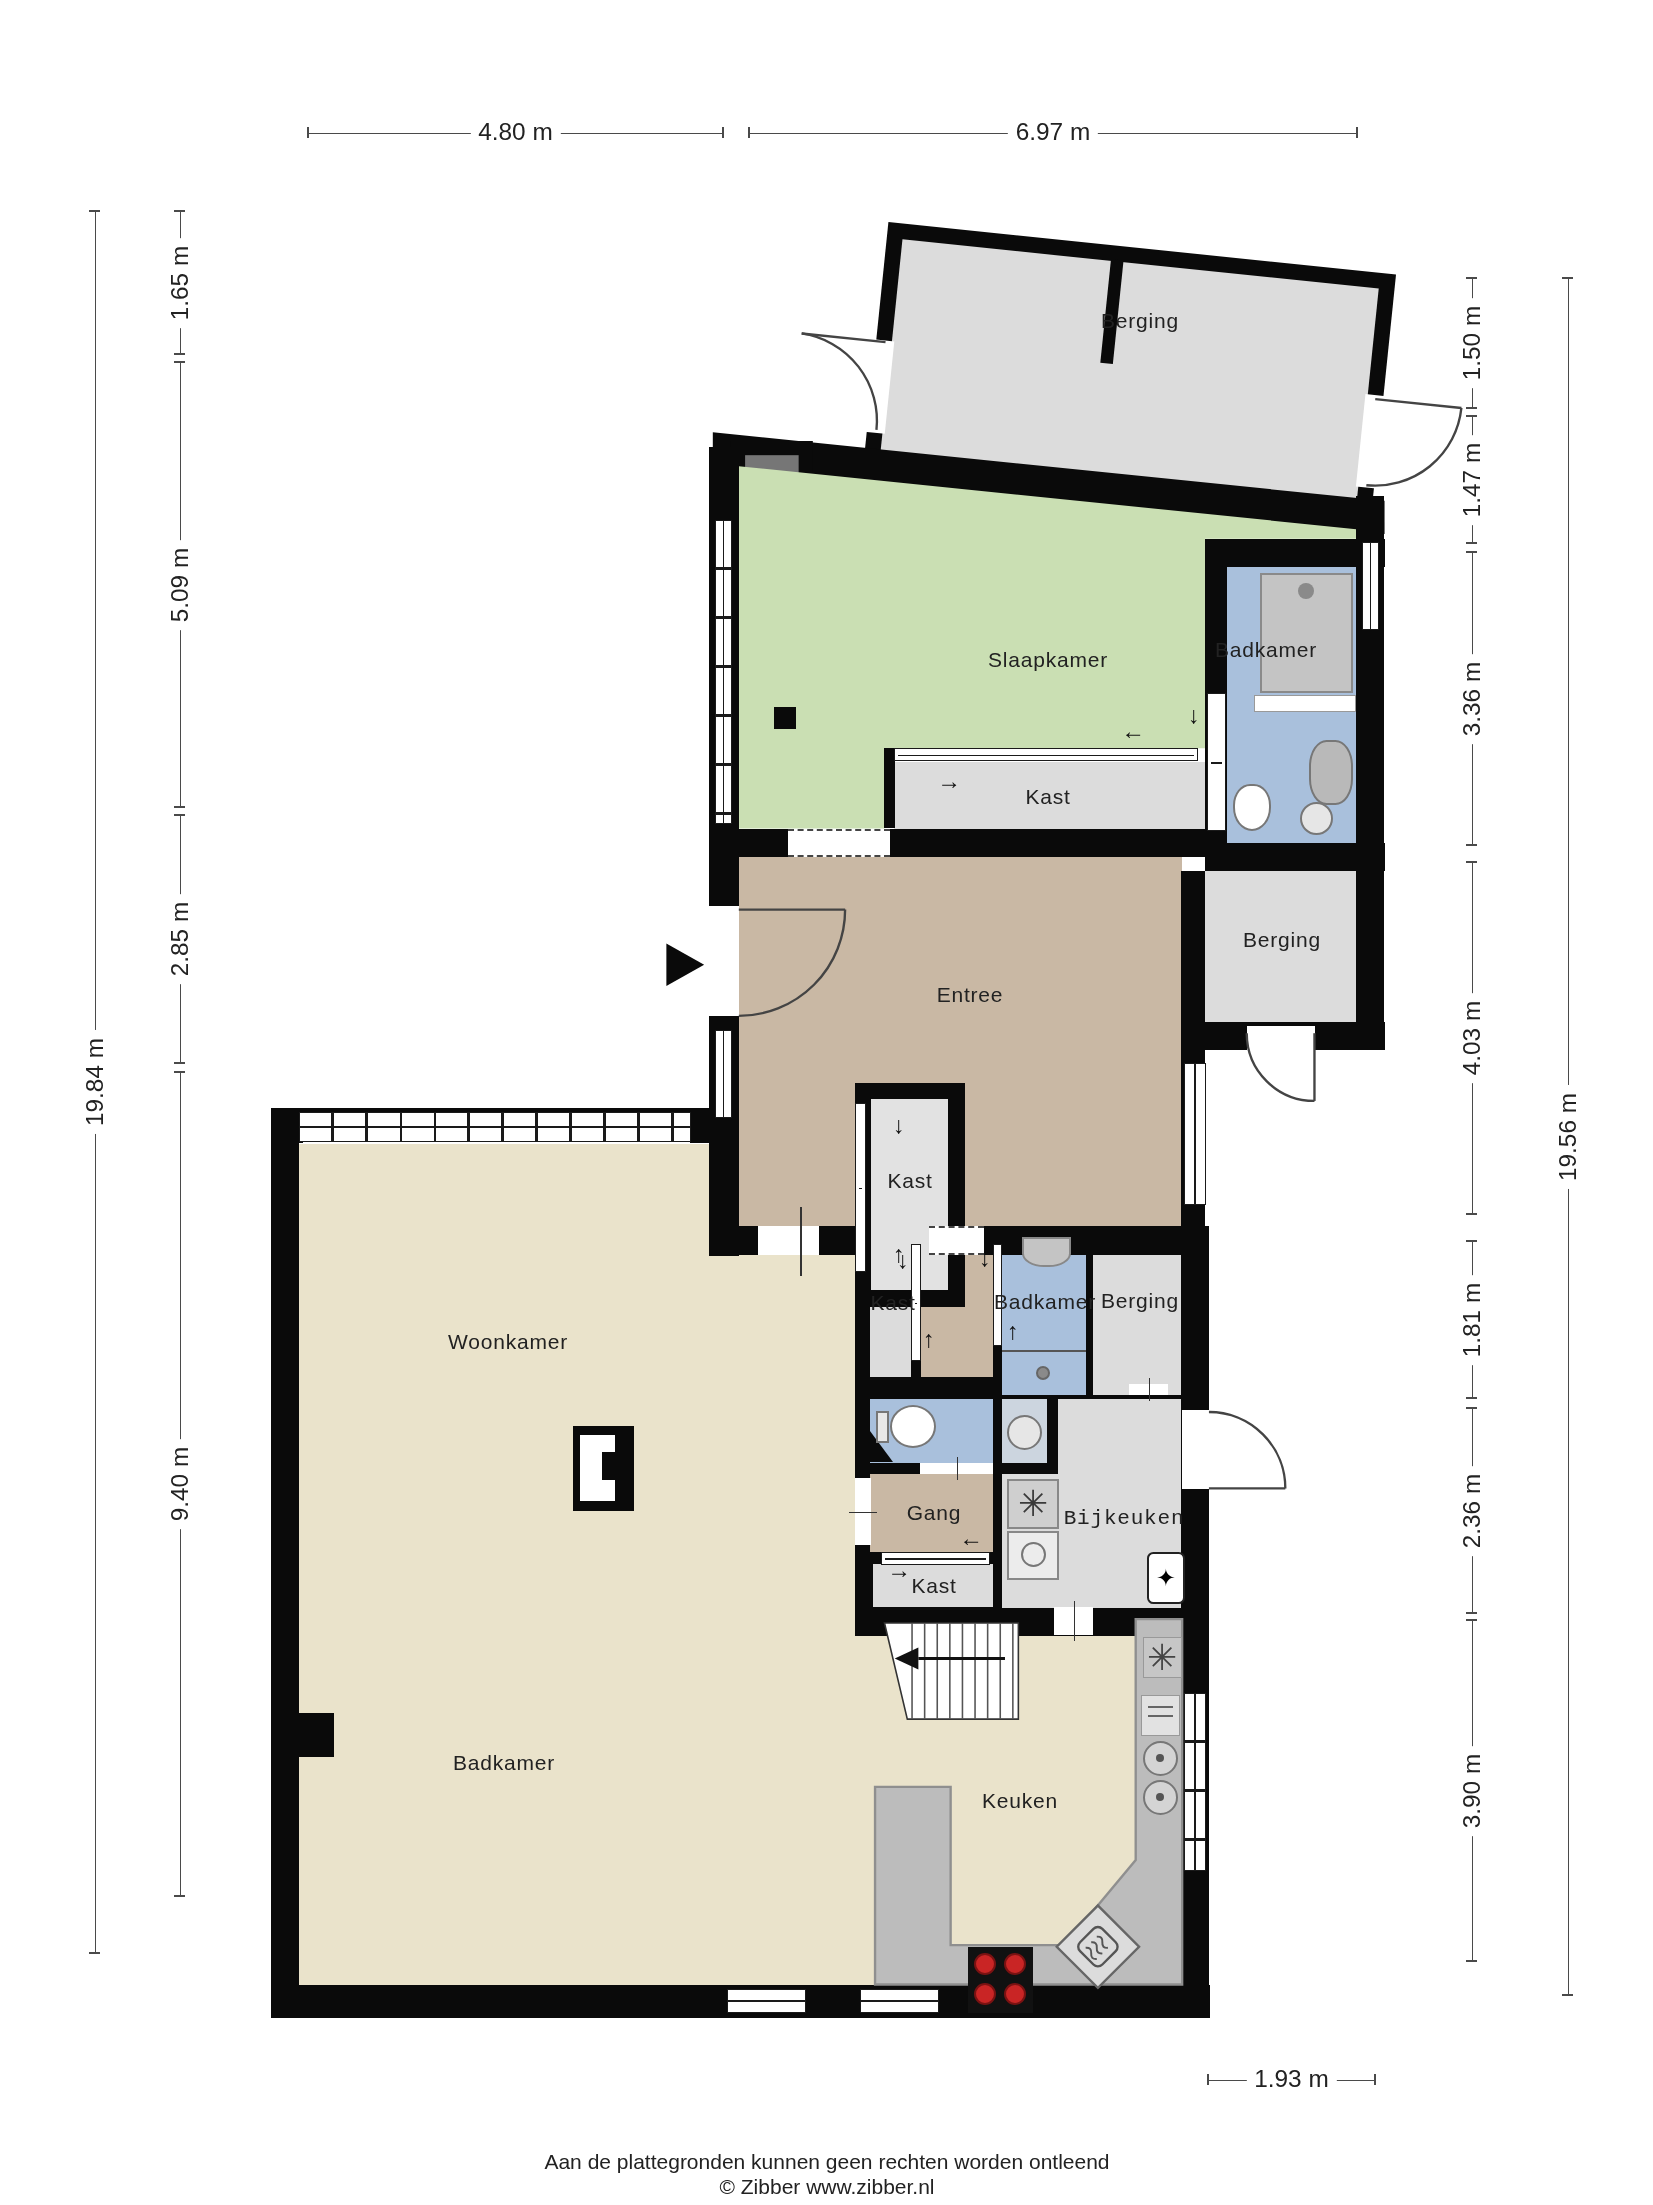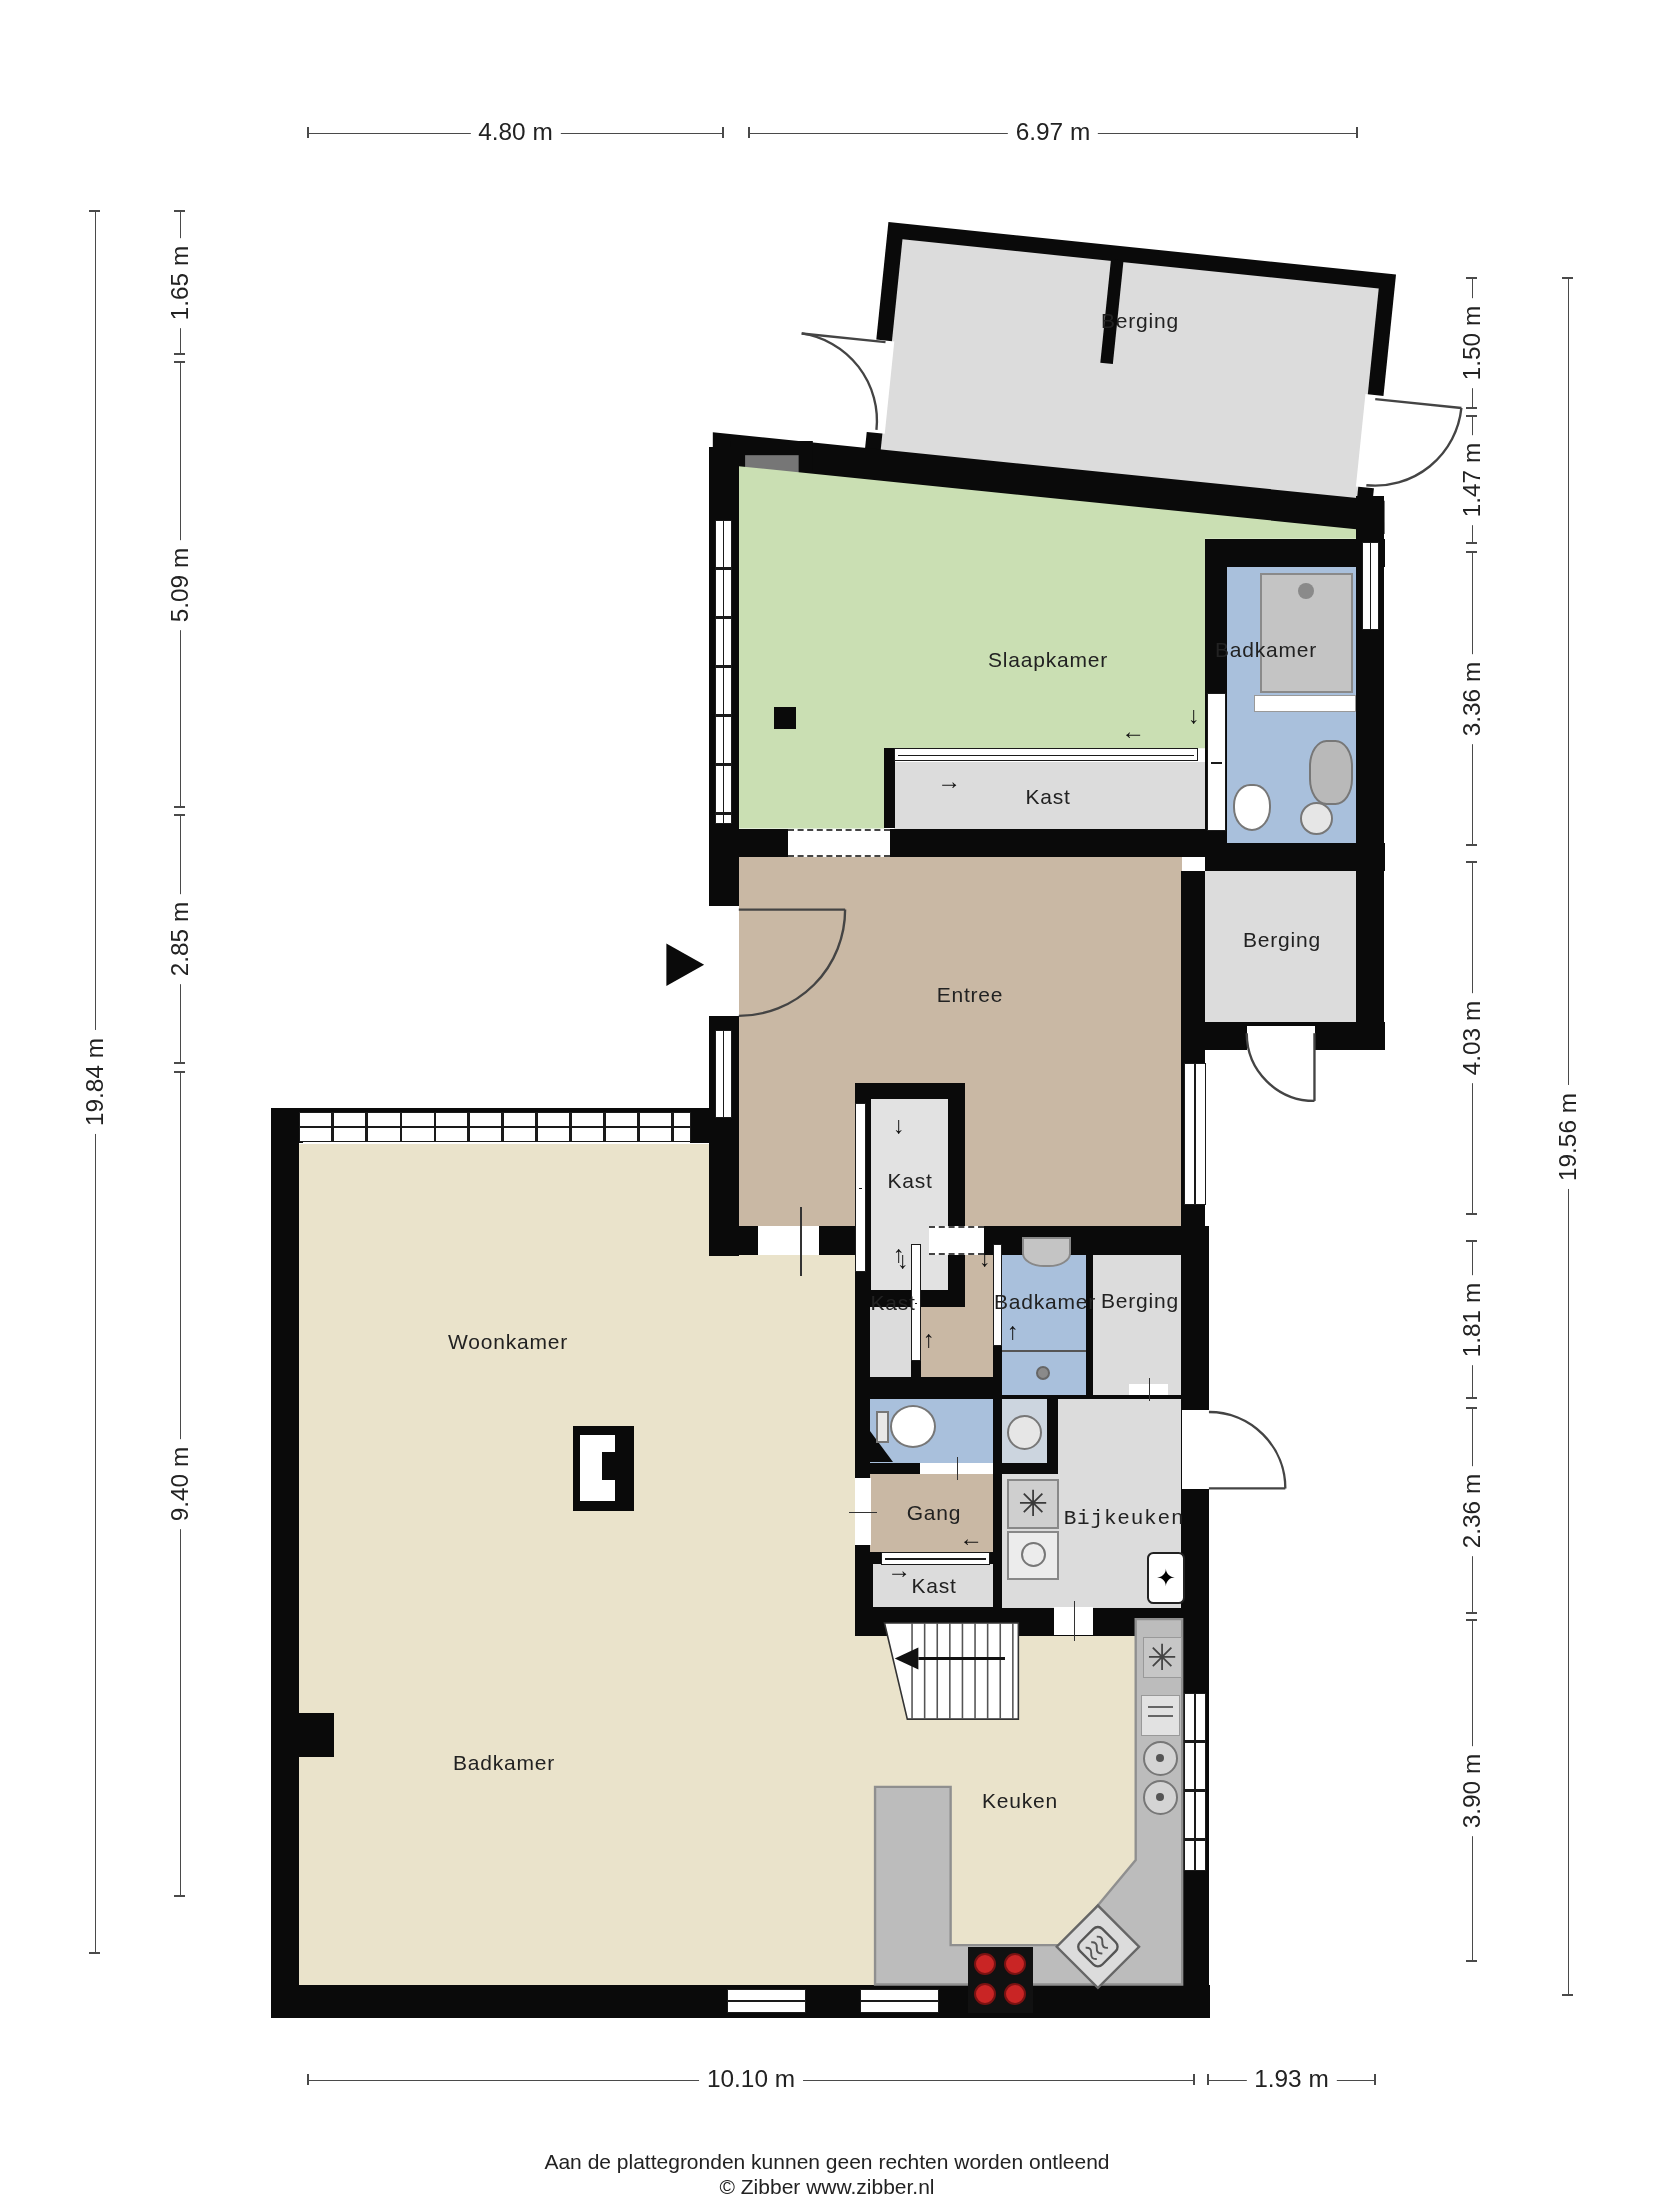--- a/index.html
+++ b/index.html
@@ -326,26 +326,20 @@
       <div class="t1"></div>
       <div class="t2"></div>
     <span class="lbl">3.90 m</span>
   </div>
   <div class="dim dim-v" style="left:1554px;top:277px;width:27px;height:1719px;">
     <div class="line"></div>
       <div class="t1"></div>
       <div class="t2"></div>
     <span class="lbl">19.56 m</span>
   </div>
-  <div class="dim dim-h" style="left:307px;top:2066px;width:888px;height:27px;">
-    <div class="line"></div>
-      <div class="t1"></div>
-      <div class="t2"></div>
-    <span class="lbl">10.10 m</span>
-  </div>
   <div class="dim dim-h" style="left:1207px;top:2066px;width:169px;height:27px;">
     <div class="line"></div>
       <div class="t1"></div>
       <div class="t2"></div>
     <span class="lbl">1.93 m</span>
   </div>
 
   <div class="footer" style="top:2150px;">Aan de plattegronden kunnen geen rechten worden ontleend</div>
   <div class="footer" style="top:2175px;">© Zibber www.zibber.nl</div>
 

